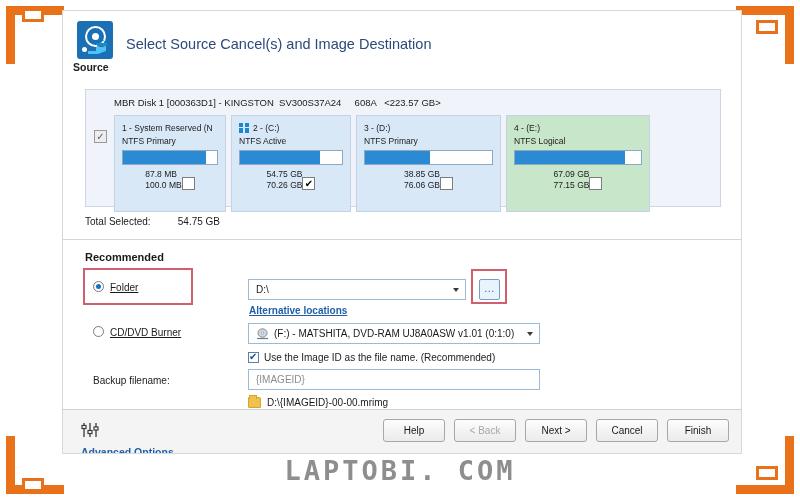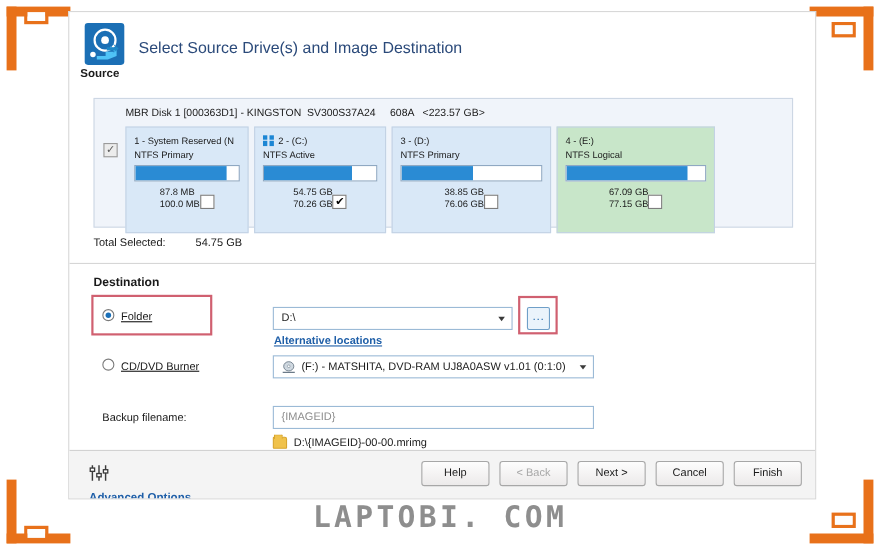--- a/index.html
+++ b/index.html
@@ -312,21 +312,21 @@
         <div class="platter"></div>
         <div class="hub"></div>
         <div class="dot"></div>
         <svg class="arrow" viewBox="0 0 22 17">
           <path d="M2 13 L10 13 L10 9 L18 9 L14 4 L20 7 L20 13 L12 16 L2 16 Z" fill="#4fc3f7"></path>
           <path d="M11 5 L19 5 L16 1 L22 6 L16 11 L19 8 L11 8 Z" fill="#1e88c7"></path>
         </svg>
       </div>
       <div class="src-label">Source</div>
     </div>
-    <div class="hdr-title">Select Source Drive(s) and Image Destination</div>
+    <div class="hdr-title">Select Source Cancel(s) and Image Destination</div>
   </div>
 
   <div class="src-panel">
     <div class="disk-line">MBR Disk 1 [000363D1] - KINGSTON  SV300S37A24     608A   &lt;223.57 GB&gt;</div>
     <div class="disk-chk">✓</div>
     <div class="parts" id="parts">
         <div class="part blue" style="width: 112px;">
           <div class="p-title">
             <span>1 - System Reserved (N</span>
           </div>
@@ -398,21 +398,21 @@
         </div>
       </div>
   </div>
 
   <div class="total-row">
     <span class="lbl">Total Selected:</span>
     <span class="val">54.75 GB</span>
   </div>
   <div class="sep"></div>
 
-  <div class="dest-title">Destination</div>
+  <div class="dest-title">Recommended</div>
 
   <div class="ann folder"></div>
   <div class="ann browse"></div>
 
   <div class="radio-row" style="left:30px; top:270px;">
     <span class="radio on"></span><span>Folder</span>
   </div>
 
   <div class="combo" style="left:185px; top:268px; width:218px;">
     <span>D:\</span>
@@ -433,20 +433,23 @@
       <svg viewBox="0 0 13 12" width="13" height="12">
         <ellipse cx="6.5" cy="5" rx="4.6" ry="4.2" fill="#cfd8e0" stroke="#6b7a88" stroke-width="0.8"></ellipse>
         <circle cx="6.5" cy="5" r="1.2" fill="#ffffff" stroke="#6b7a88" stroke-width="0.5"></circle>
         <path d="M1 10.5 h11" stroke="#6b7a88" stroke-width="1.2"></path>
       </svg>
     </span>
     <span>(F:) - MATSHITA, DVD-RAM UJ8A0ASW v1.01 (0:1:0)</span>
     <span class="caret"></span>
   </div>
 
+  <div class="imgid-row" style="left:185px; top:341px;">
+    <span class="chk on"></span><span>Use the Image ID as the file name.  (Recommended)</span>
+  </div>
 
   <div class="bf-label" style="left:30px; top:364px;">Backup filename:</div>
   <div class="bf-input" style="left:185px; top:358px; width:292px;">
     <span>{IMAGEID}</span>
   </div>
 
   <div class="path-row" style="left:185px; top:386px;">
     <span class="folder-ico"></span>
     <span>D:\{IMAGEID}-00-00.mrimg</span>
   </div>

